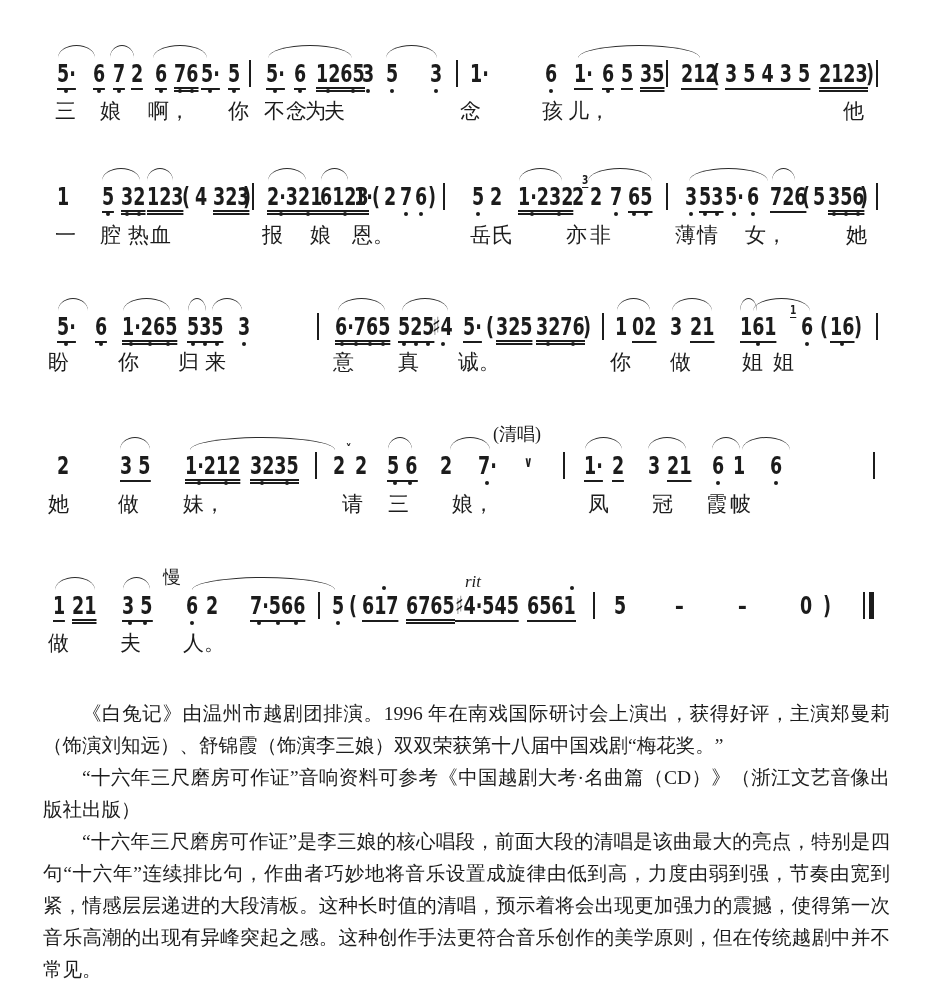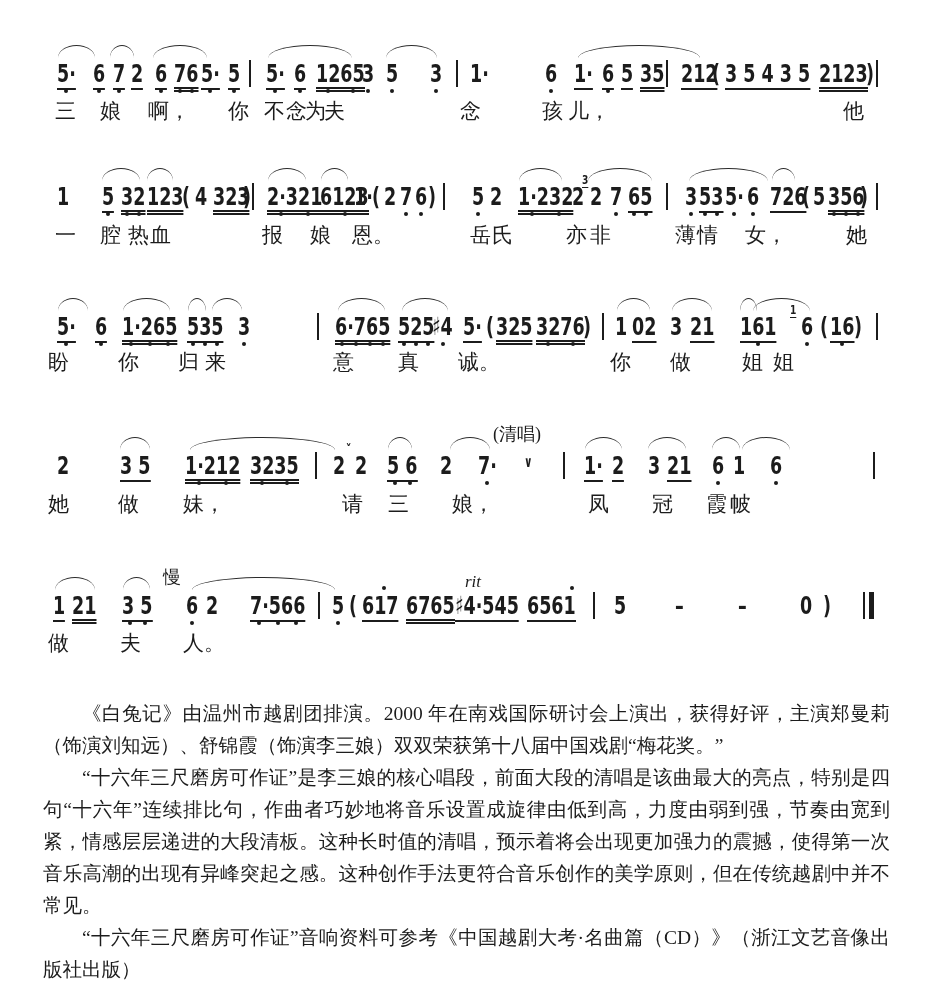--- a/index.html
+++ b/index.html
@@ -435,16 +435,16 @@
     <span class="note" style="left: 675px; top: 592px;">–</span>
     <span class="note" style="left: 738px; top: 592px;">–</span>
     <span class="note" style="left: 800px; top: 592px;">0</span>
     <span class="note" style="left: 823px; top: 592px;">)</span>
     <span class="lyric" style="left: 48px; top: 631px;">做</span>
     <span class="lyric" style="left: 120px; top: 631px;">夫</span>
     <span class="lyric" style="left: 183px; top: 631px;">人。</span>
   </div>
 
 <div class="footer">
-  <p>《白兔记》由温州市越剧团排演。2000 年在南戏国际研讨会上演出，获得好评，主演郑曼莉（饰演刘知远）、舒锦霞（饰演李三娘）双双荣获第十八届中国戏剧“梅花奖。”</p>
+  <p>《白兔记》由温州市越剧团排演。1996 年在南戏国际研讨会上演出，获得好评，主演郑曼莉（饰演刘知远）、舒锦霞（饰演李三娘）双双荣获第十八届中国戏剧“梅花奖。”</p>
+  <p>“十六年三尺磨房可作证”音响资料可参考《中国越剧大考·名曲篇（CD）》（浙江文艺音像出版社出版）</p>
   <p>“十六年三尺磨房可作证”是李三娘的核心唱段，前面大段的清唱是该曲最大的亮点，特别是四句“十六年”连续排比句，作曲者巧妙地将音乐设置成旋律由低到高，力度由弱到强，节奏由宽到紧，情感层层递进的大段清板。这种长时值的清唱，预示着将会出现更加强力的震撼，使得第一次音乐高潮的出现有异峰突起之感。这种创作手法更符合音乐创作的美学原则，但在传统越剧中并不常见。</p>
-  <p>“十六年三尺磨房可作证”音响资料可参考《中国越剧大考·名曲篇（CD）》（浙江文艺音像出版社出版）</p>
 </div>
 
 </body></html>

